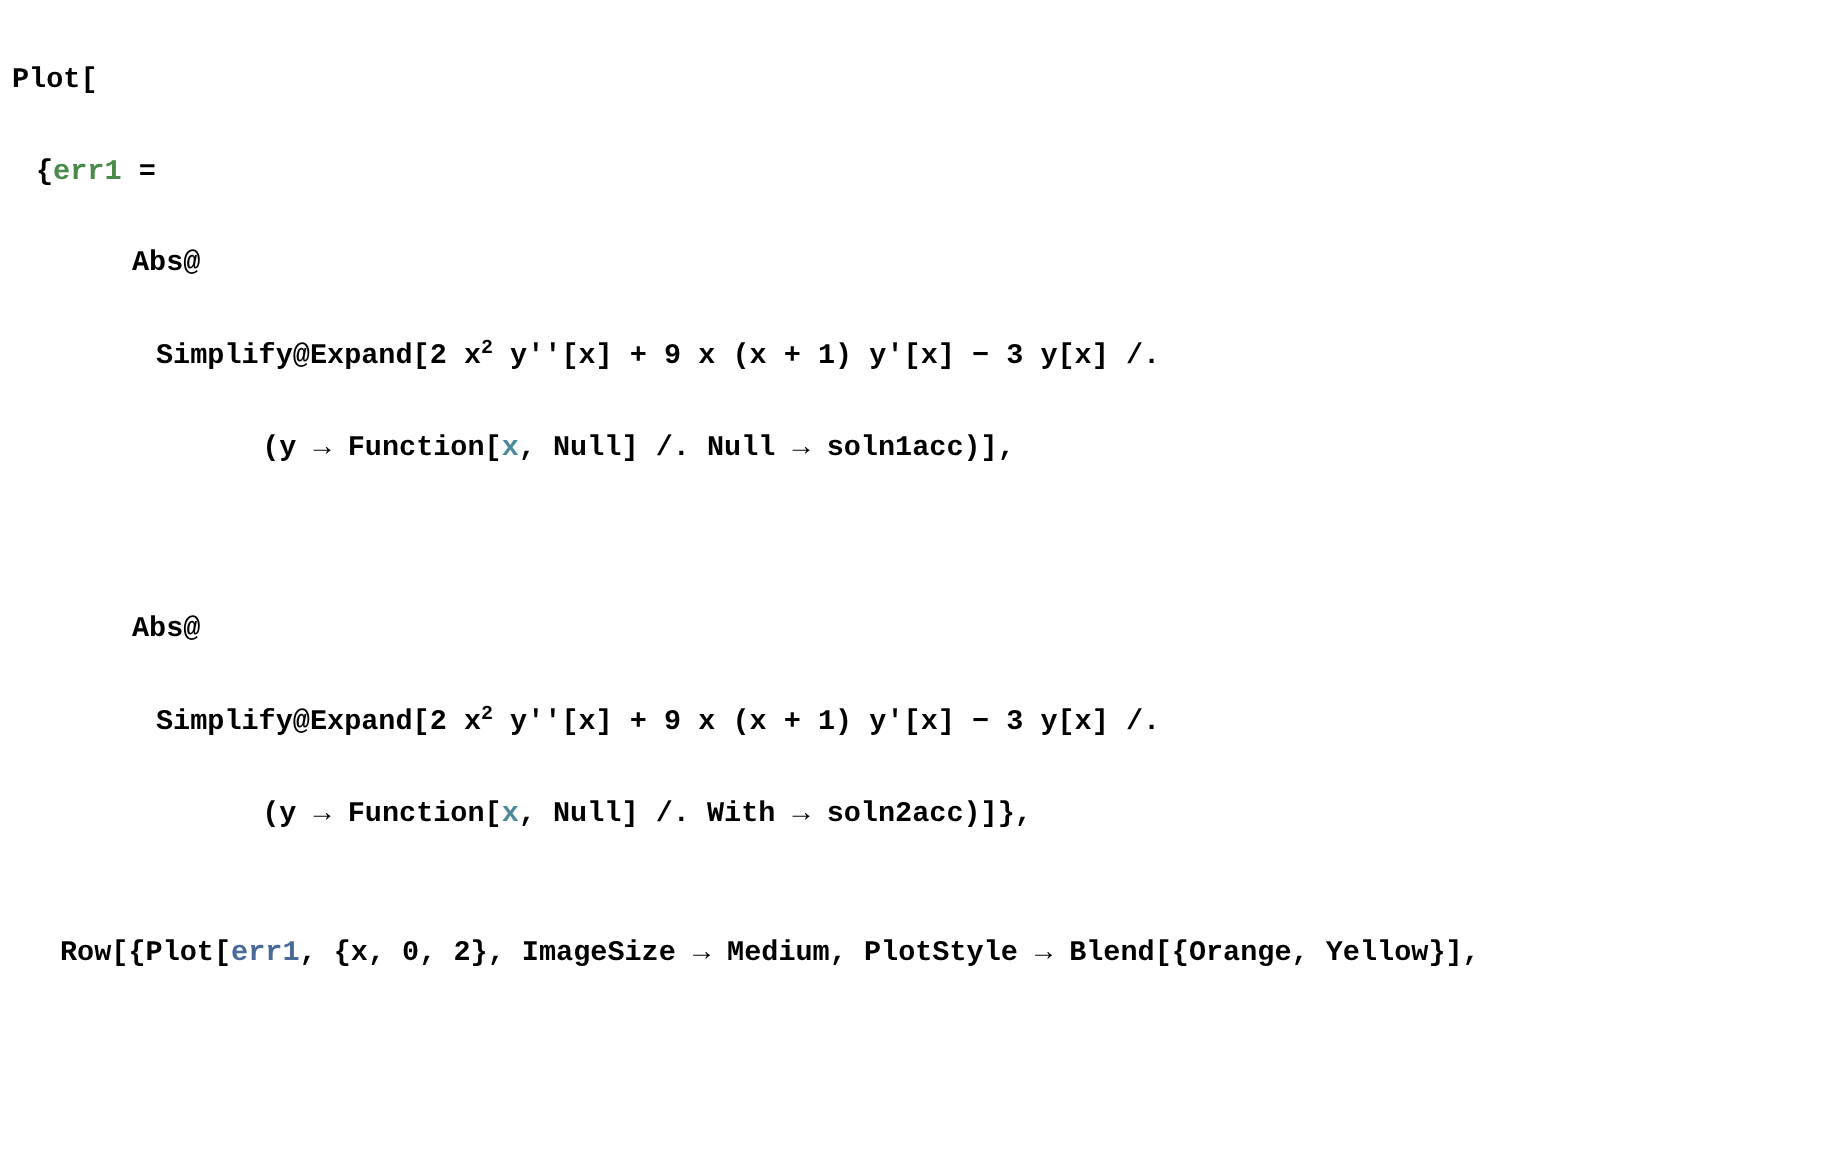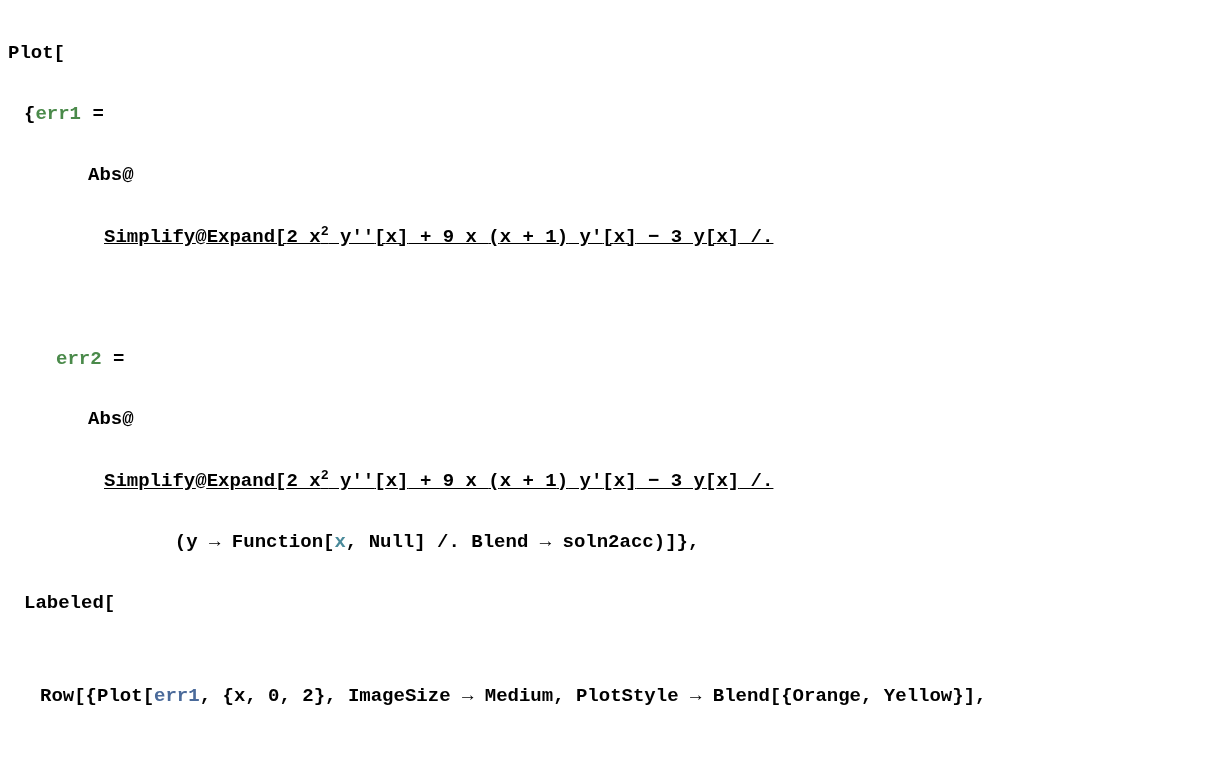--- a/index.html
+++ b/index.html
@@ -23,36 +23,35 @@
     .var-green { color: #4a8a4a; }
     .var-teal { color: #4a8a9a; }
     .var-blue { color: #4a6a9a; }
     .sup {
       font-size: 0.7em;
       vertical-align: super;
     }
     .indent-1 { padding-left: 16px; }
     .indent-2 { padding-left: 48px; }
     .indent-3 { padding-left: 80px; font-family: Liberation Mono, monospace; }
-    .indent-4 { padding-left: 96px; text-decoration: underline; }
+    .indent-4 { padding-left: 96px; }
     .indent-5 { padding-left: 144px; }
     .indent-row1 { padding-left: 32px; margin-top: 32px; }
   </style>
 </head>
 <body>
 
 <div class="code-block">
 <span class="line"><span>Plot</span><span class="bracket">[</span></span>
 <span class="line indent-1"><span class="bracket">{</span><span class="var-green">err1</span><span> =</span></span>
 <span class="line indent-3"><span>Abs</span><span>@</span></span>
 <span class="line indent-4"><span>Simplify</span><span>@</span><span>Expand</span><span class="bracket">[</span><span>2 x</span><span class="sup">2</span><span> y''</span><span class="bracket">[</span><span>x</span><span class="bracket">]</span><span> + 9 x </span><span class="bracket">(</span><span>x + 1</span><span class="bracket">)</span><span> y'</span><span class="bracket">[</span><span>x</span><span class="bracket">]</span><span> − 3 y</span><span class="bracket">[</span><span>x</span><span class="bracket">]</span><span> /.</span></span>
+<span class="line indent-5">  <span class="bracket">(</span><span>y → Function</span><span class="bracket">[</span><span class="var-teal">x</span><span>, Null</span><span class="bracket">]</span><span> /. Null → soln1acc</span><span class="bracket">)]</span><span>,</span></span>
 <span class="line"> </span>
-<span class="line indent-2"><span class="var-green">err2</span><span> =</span></span>
 <span class="line indent-3"><span>Abs</span><span>@</span></span>
 <span class="line indent-4"><span>Simplify</span><span>@</span><span>Expand</span><span class="bracket">[</span><span>2 x</span><span class="sup">2</span><span> y''</span><span class="bracket">[</span><span>x</span><span class="bracket">]</span><span> + 9 x </span><span class="bracket">(</span><span>x + 1</span><span class="bracket">)</span><span> y'</span><span class="bracket">[</span><span>x</span><span class="bracket">]</span><span> − 3 y</span><span class="bracket">[</span><span>x</span><span class="bracket">]</span><span> /.</span></span>
-<span class="line indent-5">  <span class="bracket">(</span><span>y → Function</span><span class="bracket">[</span><span class="var-teal">x</span><span>, Null</span><span class="bracket">]</span><span> /. Blend → soln2acc</span><span class="bracket">)]}</span><span>,</span></span>
-<span class="line indent-1"><span>Labeled</span><span class="bracket">[</span></span>
+<span class="line indent-5">  <span class="bracket">(</span><span>y → Function</span><span class="bracket">[</span><span class="var-teal">x</span><span>, Null</span><span class="bracket">]</span><span> /. With → soln2acc</span><span class="bracket">)]}</span><span>,</span></span>
 <span class="line indent-row1"><span>Row</span><span class="bracket">[{</span><span>Plot</span><span class="bracket">[</span><span class="var-blue">err1</span><span>, </span><span class="bracket">{</span><span>x, 0, 2</span><span class="bracket">}</span><span>, ImageSize → Medium, PlotStyle → Blend</span><span class="bracket">[{</span><span>Orange, Yellow</span><span class="bracket">}]</span><span>,</span></span>
 
 
 
 
 </div>
 
 </body></html>

